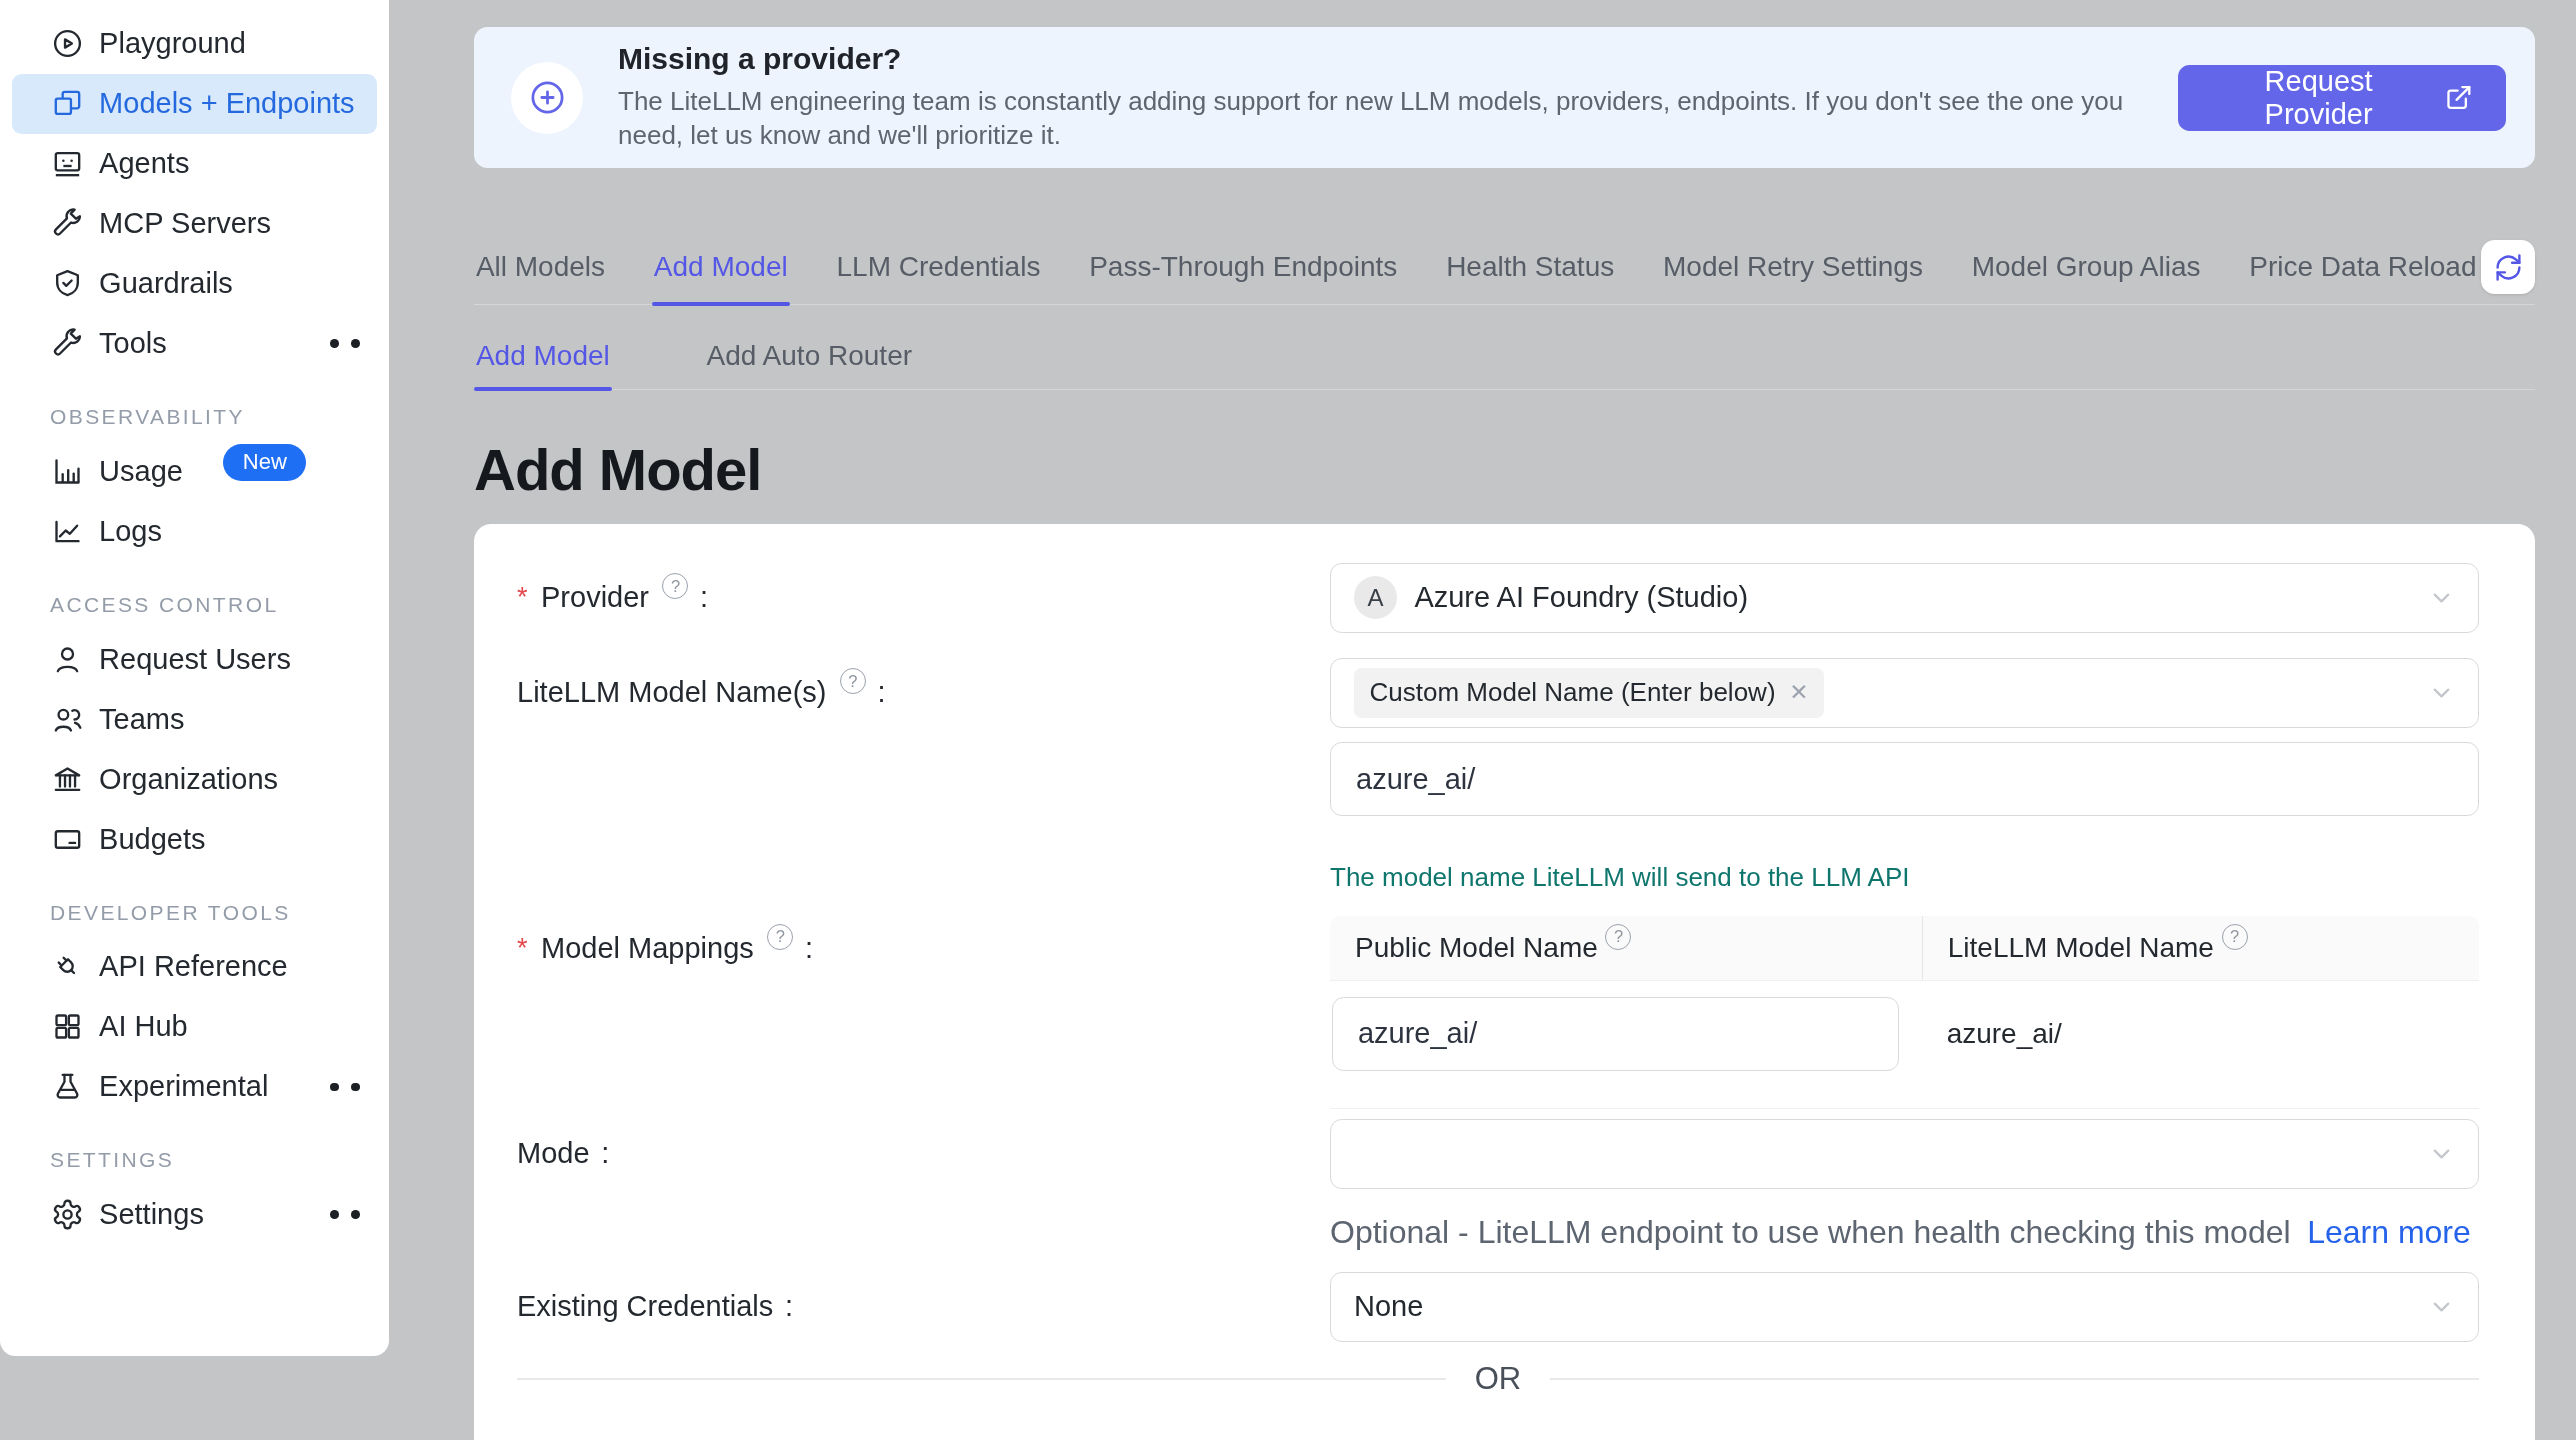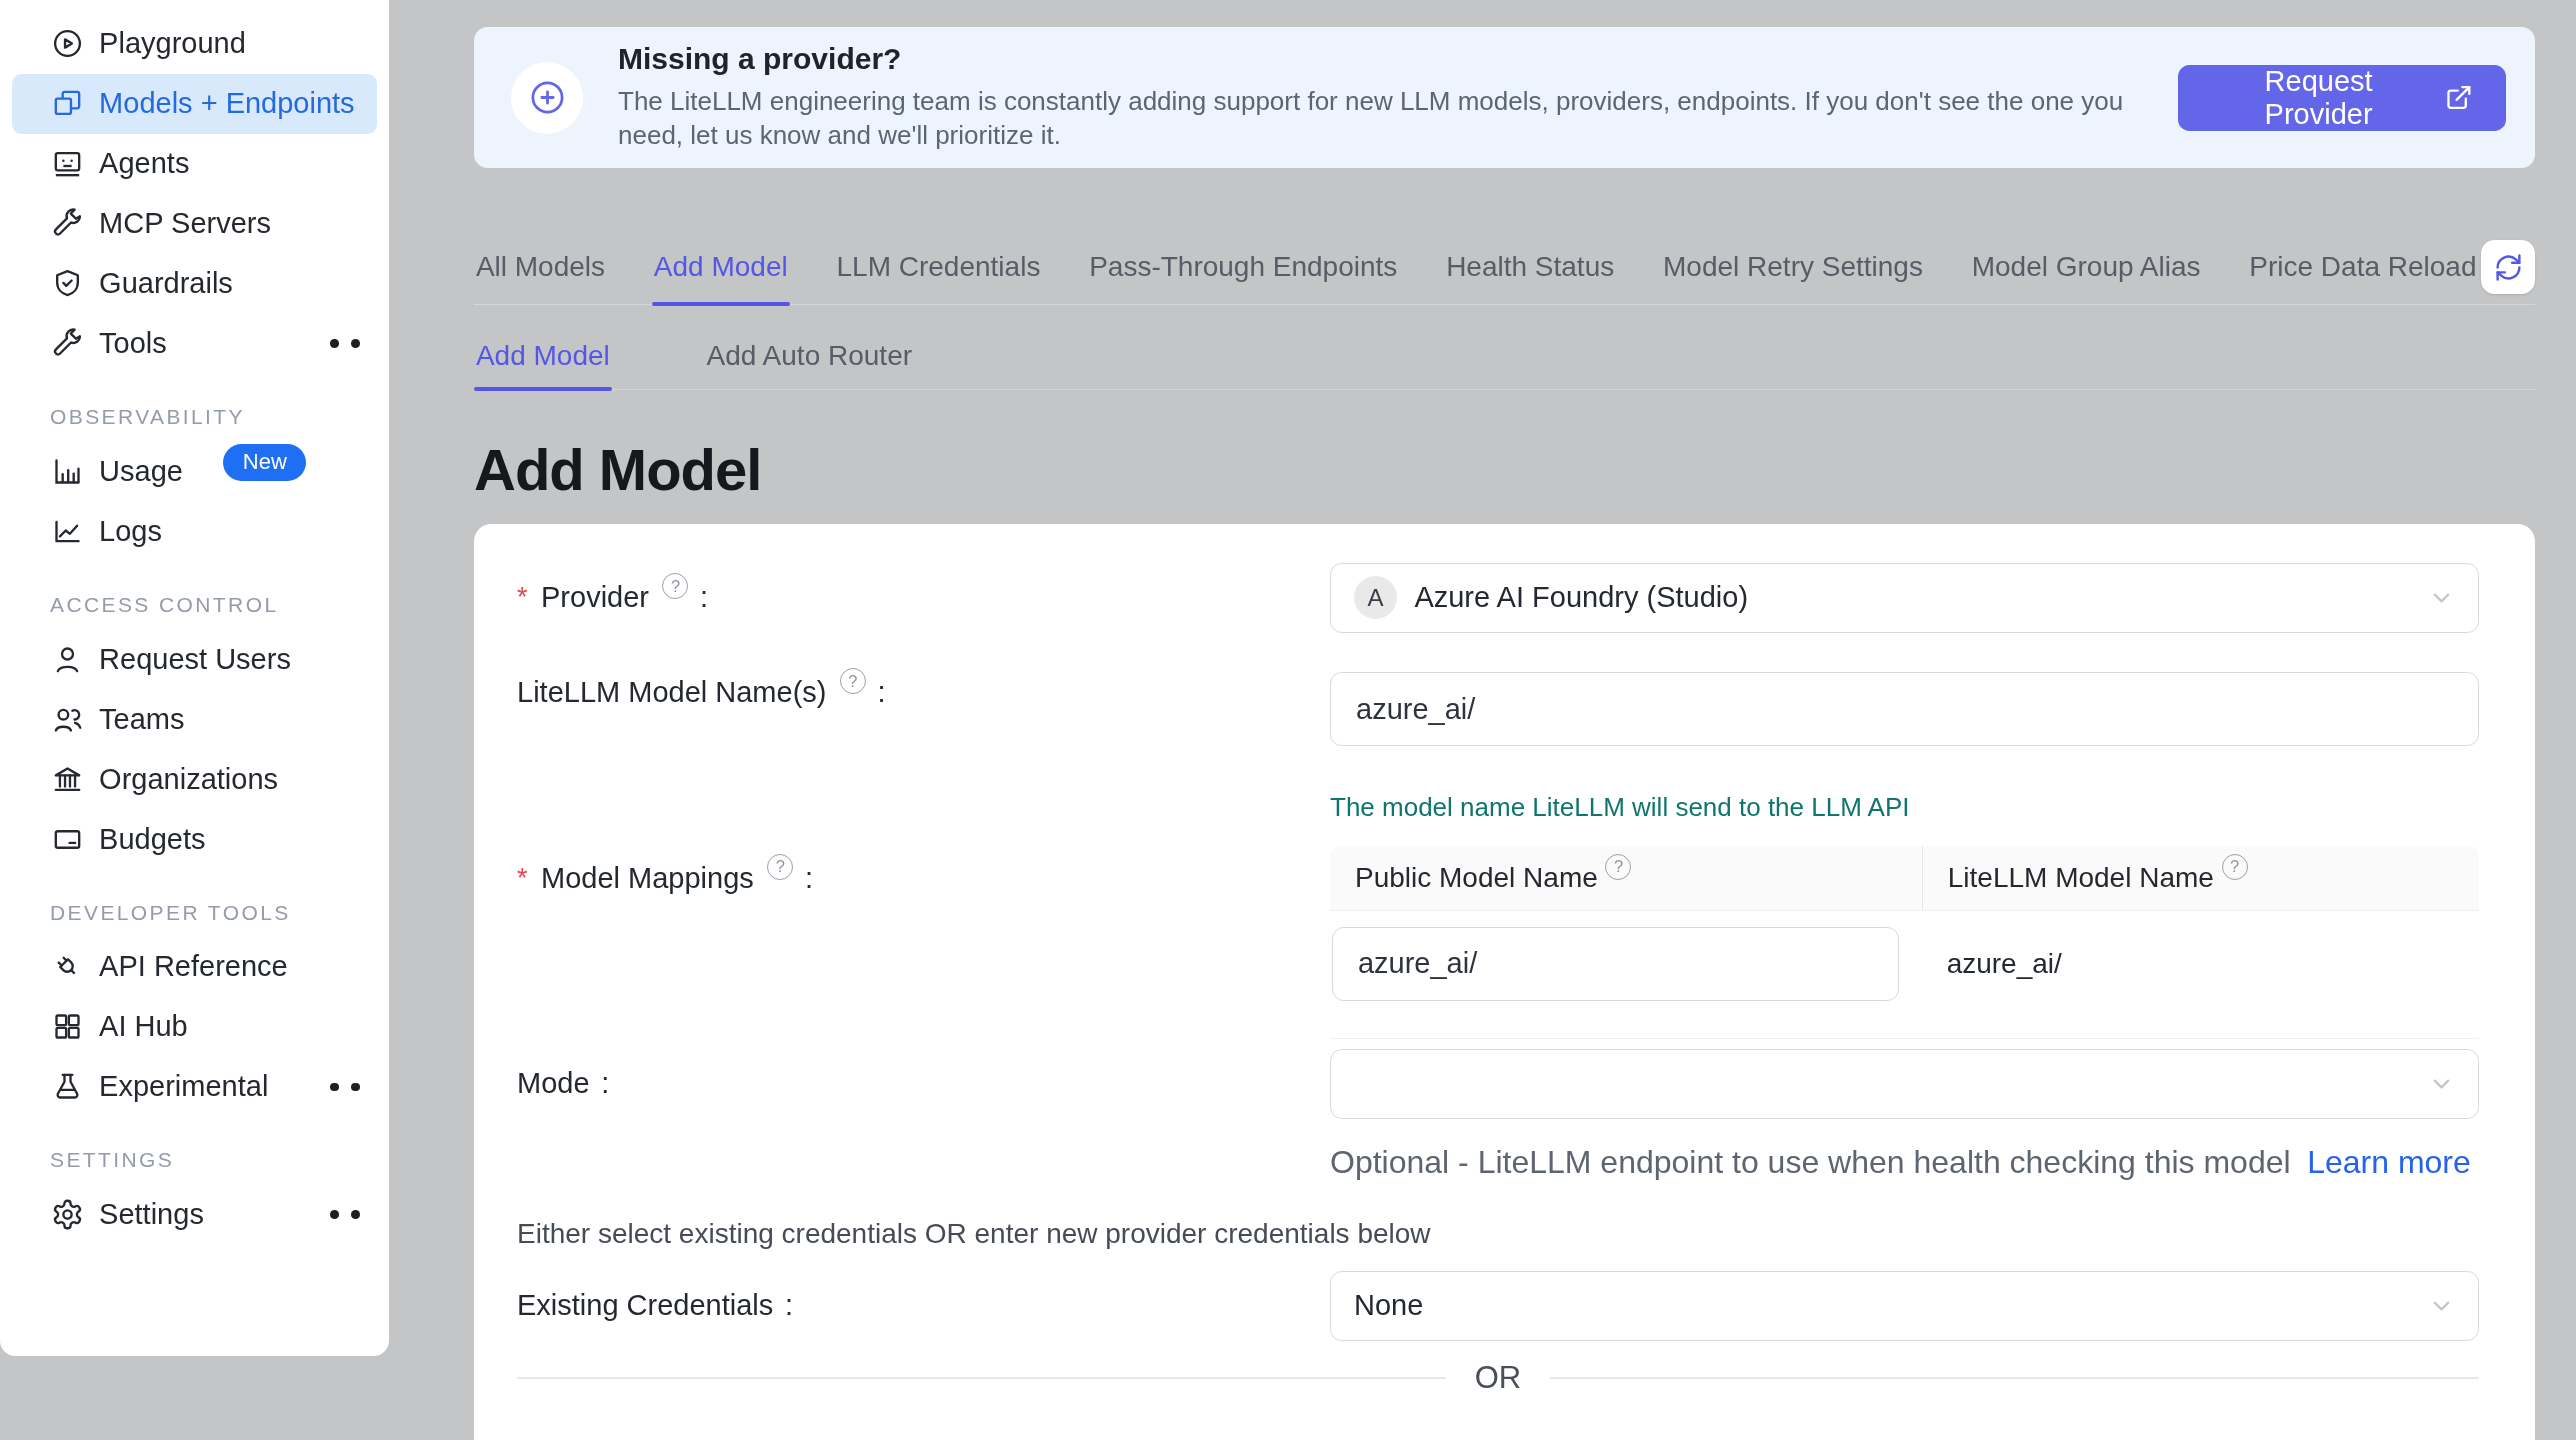--- a/index.html
+++ b/index.html
@@ -359,20 +359,31 @@
         </div>
       </div>
 
       <div class="frow mt26">
         <div class="flabel lab-h72">
           <span>LiteLLM Model Name(s)</span>
           <span class="qmark">?</span>
           <span class="colon">:</span>
         </div>
         <div>
+          <div class="select">
+            <span class="tag">
+              <span>Custom Model Name (Enter below)</span>
+              <span class="x">✕</span>
+            </span>
+            <span class="chev">
+              <svg viewBox="0 0 24 24" fill="none" stroke="currentColor" stroke-width="2" stroke-linecap="round" stroke-linejoin="round">
+                  <path d="M6 9l6 6 6-6"></path>
+                </svg>
+            </span>
+          </div>
           <input class="tinput mt15" value="azure_ai/" style="">
           <div class="help-text">The model name LiteLLM will send to the LLM API</div>
         </div>
       </div>
 
       <div class="frow mt24">
         <div class="flabel lab-h66">
           <span class="req">*</span>
           <span>Model Mappings</span>
           <span class="qmark">?</span>
@@ -413,23 +424,20 @@
                 </svg>
             </span>
           </div>
           <div class="opt-help">
             <span>Optional - LiteLLM endpoint to use when health checking this model</span>
             <span class="learn-more">Learn more</span>
           </div>
         </div>
       </div>
 
-      <div class="frow">
-        <div class="cred-note">Either select existing credentials OR enter new provider credentials below</div>
-      </div>
 
       <div class="frow mt22">
         <div class="flabel lab-h72">
           <span>Existing Credentials</span>
           <span class="colon">:</span>
         </div>
         <div class="select">
           <span>None</span>
           <span class="chev">
             <svg viewBox="0 0 24 24" fill="none" stroke="currentColor" stroke-width="2" stroke-linecap="round" stroke-linejoin="round">

